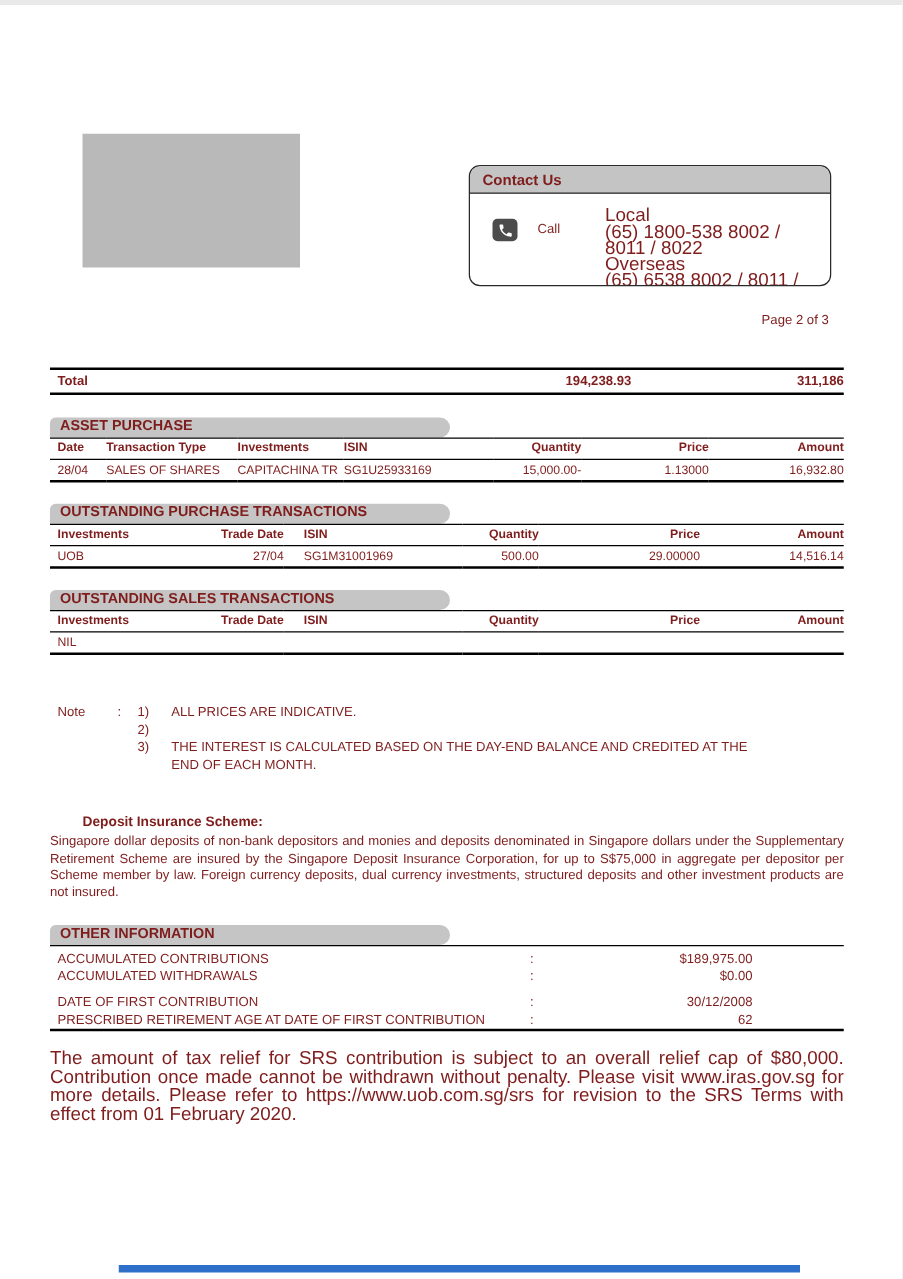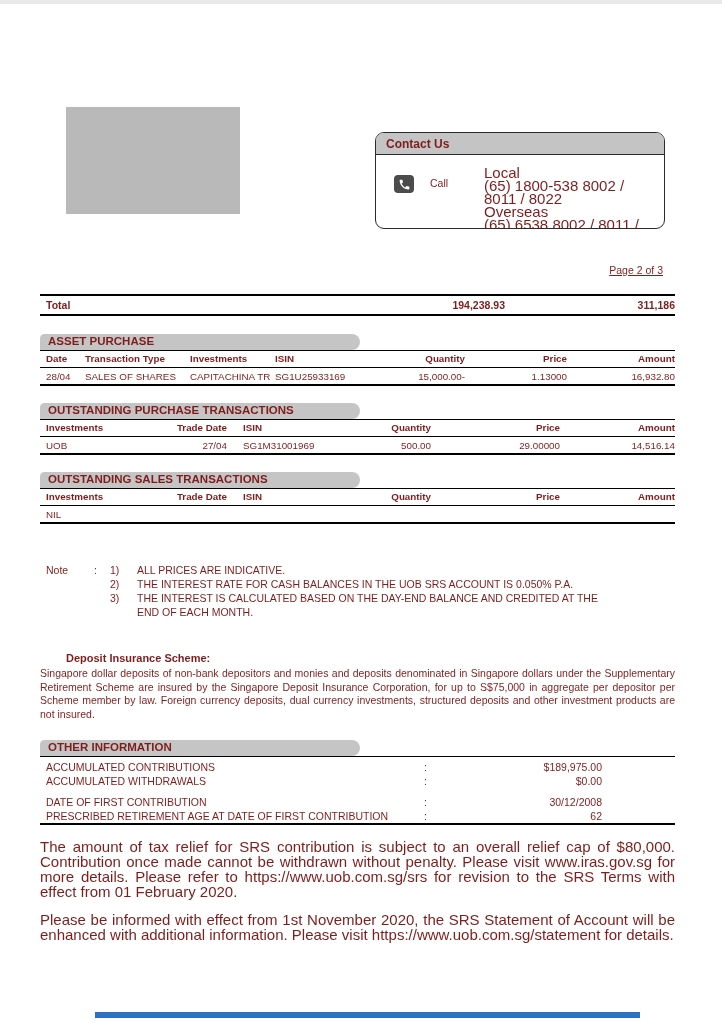--- a/index.html
+++ b/index.html
@@ -12,21 +12,21 @@
   }
   
   .logo-box { position:absolute; left:66px; top:103px; width:174px; height:107px; background:#b9b9b9; }
   .contact-box { position:absolute; left:375px; top:128px; width:290px; height:97px; border:1.5px solid #2a2a2a; border-radius:9px; overflow:hidden; background:#fff; }
   .contact-header { background:#c4c4c4; border-bottom:1.5px solid #2a2a2a; padding:4px 0 3px 10px; font-weight:bold; font-size:12px; }
   .contact-body { display:flex; align-items:flex-start; padding:11px 6px 0 18px; }
   .call-icon { width:20px; height:18px; background:#4c4c4c; border-radius:4px; display:flex; align-items:center; justify-content:center; flex:none; margin-top:9px; }
   .call-icon svg { width:13px; height:13px; fill:#ffffff; }
   .call-label { font-size:10.5px; margin:11px 0 0 16px; width:52px; flex:none; }
   .contact-lines { font-size:15px; line-height:13px; margin-left:2px; }
-  .page-indicator { position:absolute; top:260px; right:59px; font-size:10.5px;text-decoration:underline; }
+  .page-indicator { position:absolute; top:246px; right:59px; font-size:10.5px; }
 
   
   .content { position:absolute; left:40px; top:290px; width:635px; }
 
   .total-row { display:flex; border-top:2px solid #000; border-bottom:2px solid #000; padding:3px 0 3px; font-weight:bold; font-size:10.5px; }
   .total-label { width:200px; padding-left:6px; }
   .total-v1 { width:265px; text-align:right; }
   .total-v2 { flex:1; text-align:right; }
 
   .section { margin-top:18px; }
@@ -211,21 +211,20 @@
     <div class="note-block">
       <span class="note-label">Note</span>
       <span class="note-colon">:</span>
       <div class="note-list">
         <div class="note-item">
           <span class="note-num">1)</span>
           <span class="note-text">ALL PRICES ARE INDICATIVE.</span>
         </div>
         <div class="note-item">
           <span class="note-num">2)</span>
-          <span class="note-text">THE INTEREST RATE FOR CASH BALANCES IN THE UOB SRS ACCOUNT IS 0.050% P.A.</span>
         </div>
         <div class="note-item">
           <span class="note-num">3)</span>
           <span class="note-text">THE INTEREST IS CALCULATED BASED ON THE DAY-END BALANCE AND CREDITED AT THE
 END OF EACH MONTH.</span>
         </div>
       </div>
     </div>
 
     <div class="dis-block">
@@ -253,19 +252,18 @@
         </div>
         <div class="info-row">
           <span class="info-label">PRESCRIBED RETIREMENT AGE AT DATE OF FIRST CONTRIBUTION</span>
           <span class="info-colon">:</span>
           <span class="info-value">62</span>
         </div>
       </div>
     </div>
 
     <div class="footer-para">The amount of tax relief for SRS contribution is subject to an overall relief cap of $80,000. Contribution once made cannot be withdrawn without penalty. Please visit www.iras.gov.sg for more details. Please refer to https://www.uob.com.sg/srs for revision to the SRS Terms with effect from 01 February 2020.</div>
-    <div class="footer-para second">Please be informed with effect from 1st November 2020, the SRS Statement of Account will be enhanced with additional information. Please visit https://www.uob.com.sg/statement for details.</div>
 
   </div>
 
   <div class="footer-accent"></div>
 
 </div>
 
 </body></html>

